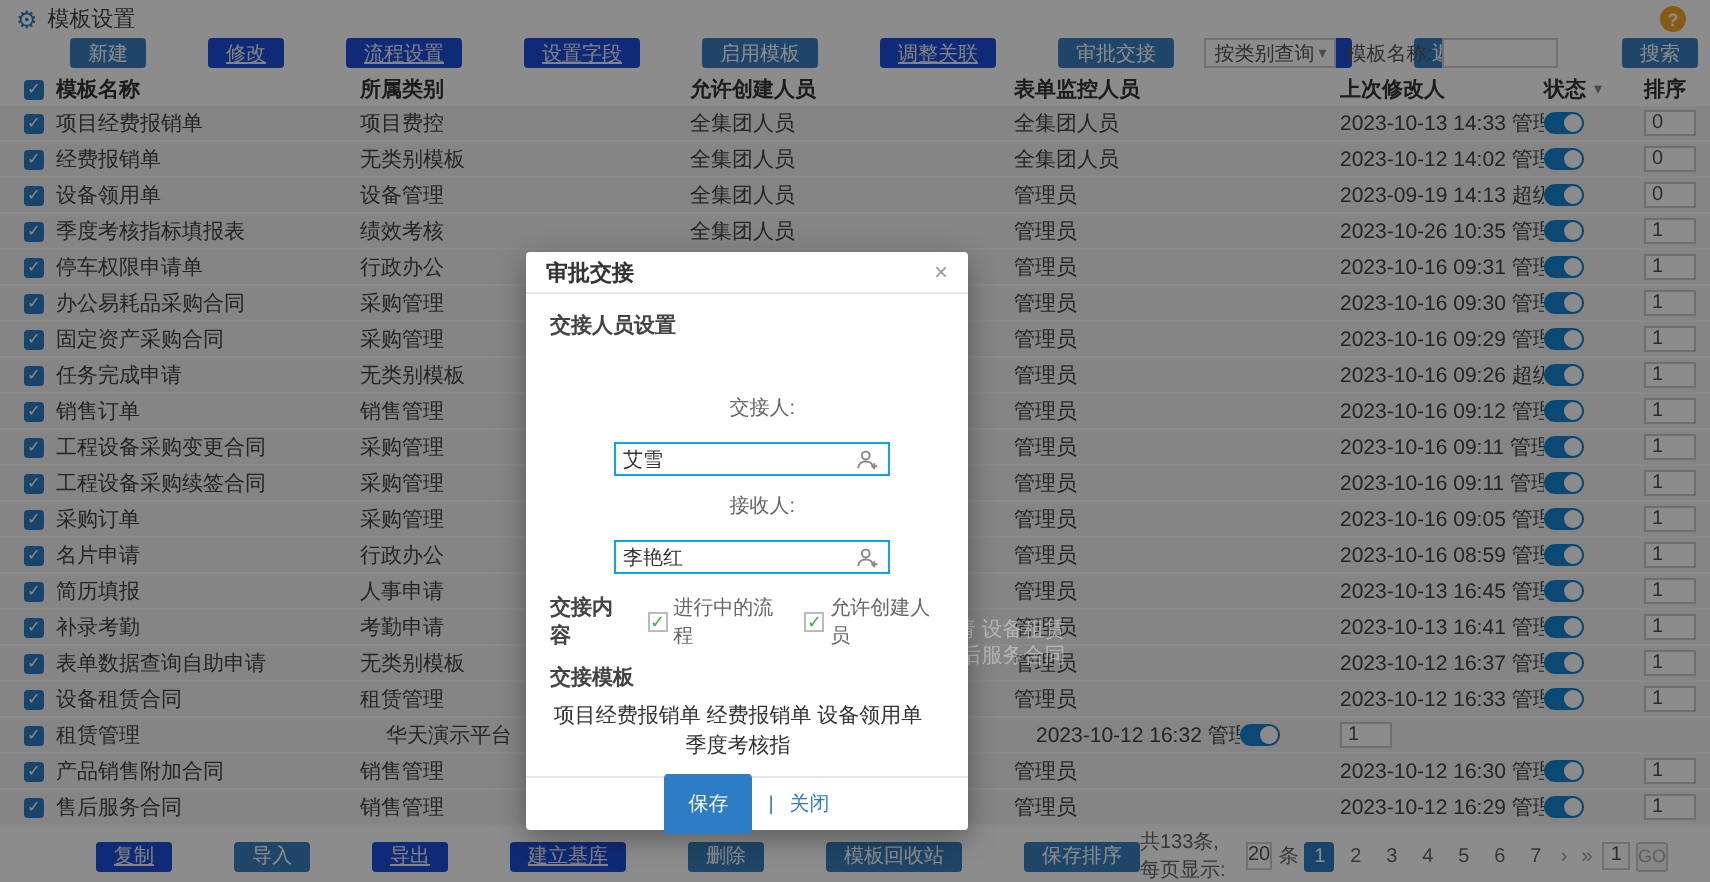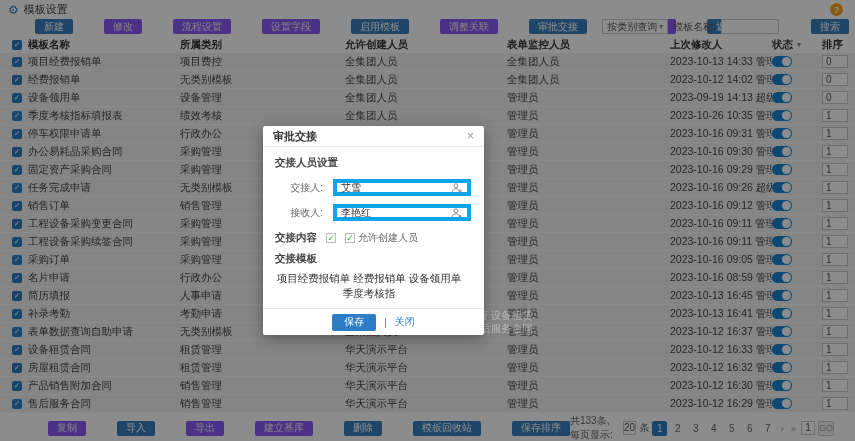--- a/index.html
+++ b/index.html
@@ -8,21 +8,21 @@
 
   
   .titlebar { position: absolute; top: 0; left: 0; right: 0; height: 17px; display: flex; align-items: center; padding: 2px 8px 0; background: #fff; }
   .gear { color: #2d7dc5; font-size: 12px; margin-right: 5px; line-height: 1; }
   .page-title { font-size: 11px; color: #444; }
   .help-circle { position: absolute; right: 12px; top: 3px; width: 13px; height: 13px; border-radius: 50%; background: #f5a623; color: #fff; font-size: 9px; font-weight: bold; display: flex; align-items: center; justify-content: center; }
 
   
   .toolbar { position: absolute; top: 19px; left: 8px; display: flex; gap: 4px; }
   .btn { height: 15px; padding: 0 9px; border-radius: 2px; font-size: 10px; color: #fff; background: #3a80bd; display: inline-flex; align-items: center; border: none; white-space: nowrap; cursor: pointer; margin-left: 27px; }
-  .btn.disabled { background: #8b5cf6; color: #eee; }
+  .btn.disabled { background: #1d4ed8; color: #eee; text-decoration: underline; }
 
   .searchbar { position: absolute; top: 19px; right: 6px; display: flex; align-items: center; gap: 5px; font-size: 10px; color: #555; }
   .sel { width: 66px; height: 15px; border: 1px solid #ccc; background: #fff; display: flex; align-items: center; justify-content: space-between; padding: 0 4px; text-align: center; }
   .caret { font-size: 8px; color: #888; }
   .txt-input { width: 58px; height: 15px; border: 1px solid #ccc; background: #fff; }
 
   
   .thead { position: absolute; top: 36px; left: 0; right: 0; height: 17px; display: flex; align-items: center; font-size: 10.5px; font-weight: bold; color: #333; background: #fff; }
   .tbody { position: absolute; top: 53px; left: 0; right: 0; }
   .trow { height: 18px; display: flex; align-items: center; background: #f2f2f2; border-bottom: 1px solid #fbfbfb; font-size: 10.5px; color: #444; }
@@ -51,31 +51,31 @@
 
   
   .overlay { position: absolute; inset: 0; background: rgba(0,0,0,0.45); z-index: 10; }
   .ghost-text { position: absolute; left: 293px; top: 309px; width: 418px; z-index: 11; color: rgba(215,215,215,0.6); font-size: 10.5px; line-height: 13px; white-space: nowrap; }
 
   .modal { position: absolute; left: 263px; top: 126px; width: 221px; z-index: 12; background: #fff; border-radius: 2px; box-shadow: 0 4px 14px rgba(0,0,0,0.35); }
   .modal-header { height: 21px; display: flex; align-items: center; justify-content: space-between; padding: 0 10px; border-bottom: 1px solid #e8e8e8; }
   .modal-title { font-size: 11px; font-weight: bold; color: #333; }
   .modal-close { color: #999; font-size: 12px; cursor: pointer; line-height: 1; }
   .modal-body { padding: 9px 12px 0; }
-  .section-label { font-size: 10.5px; font-weight: bold; color: #444; margin-bottom: 9px; }
-  .field-row { display: flex; align-items: center; margin: 0 0 8px 4px; gap: 10px; }
+  .section-label { font-size: 10.5px; font-weight: bold; color: #444; margin-bottom: 27px; }
+  .field-row { display: flex; align-items: center; margin: 0 0 8px 4px; gap: 10px; flex-direction: column; }
   .field-label { width: 44px; text-align: right; color: #666; font-size: 10px; white-space: nowrap; }
-  .field-input { width: 138px; height: 17px; border: 4px solid #0ea5e9; display: flex; align-items: center; justify-content: space-between; padding: 0 4px; font-size: 10px; color: #333; background: #fff; }
+  .field-input { width: 138px; height: 17px; border: 1px solid #0ea5e9; display: flex; align-items: center; justify-content: space-between; padding: 0 4px; font-size: 10px; color: #333; background: #fff; }
   .content-row { display: flex; align-items: center; gap: 9px; margin: 10px 0 7px; }
   .cb-item { display: flex; align-items: center; gap: 3px; font-size: 10px; color: #666; }
   .cb-green { width: 10px; height: 10px; border: 1px solid #bbb; background: #fff; color: #3fae3f; font-size: 9px; line-height: 9px; text-align: center; }
   .templates-label { font-size: 10.5px; font-weight: bold; color: #444; margin-bottom: 5px; }
   .templates-text { margin-left: 1px; width: 186px; height: 29px; overflow: hidden; font-size: 10.5px; color: #333; line-height: 15px; text-align: center; }
   .modal-footer { border-top: 1px solid #e8e8e8; margin-top: 8px; height: 27px; display: flex; align-items: center; justify-content: center; gap: 8px; }
-  .save-btn { background: #2d7dc5; color: #fff; height: 17px; padding: 0 12px; border-radius: 2px; font-size: 10px; display: inline-flex; align-items: center; border: none; cursor: pointer; }
+  .save-btn { background: #2d7dc5; color: #fff; height: 30px; padding: 0 12px; border-radius: 2px; font-size: 10px; display: inline-flex; align-items: center; border: none; cursor: pointer; }
   .btn-divider { color: #2d7dc5; font-size: 10px; }
   .close-link { color: #2d7dc5; font-size: 10px; cursor: pointer; }
   .person-icon { flex: none; }
 </style>
 </head>
 <body>
 
 <div class="app">
 
   <div class="titlebar">
@@ -426,21 +426,20 @@
           </span>
         </div>
         <div class="c7">
           <span class="sort-box">1</span>
         </div>
       </div>
       <div class="trow">
         <div class="c0">
           <span class="cb-blue">✓</span>
         </div>
-        <div class="c1">房屋租赁合同</div>
         <div class="c2">租赁管理</div>
         <div class="c3">华天演示平台</div>
         <div class="c4">管理员</div>
         <div class="c5">2023-10-12 16:32 管理员</div>
         <div class="c6">
           <span class="toggle">
             <span class="knob"></span>
           </span>
         </div>
         <div class="c7">
@@ -551,20 +550,21 @@
               <path d="M1.5 13.5c0-2.8 2.2-4.5 5-4.5s5 1.7 5 4.5"></path>
               <path d="M12.2 10.2v4M10.2 12.2h4"></path>
           </svg>
         </div>
       </div>
 
       <div class="content-row">
         <span class="section-label" style="margin:0;">交接内容</span>
         <span class="cb-item">
           <span class="cb-green">✓</span>
+          <span>进行中的流程</span>
         </span>
         <span class="cb-item">
           <span class="cb-green">✓</span>
           <span>允许创建人员</span>
         </span>
       </div>
 
       <div class="templates-label">交接模板</div>
       <div class="templates-text">
         <div>项目经费报销单 经费报销单 设备领用单 季度考核指</div>

